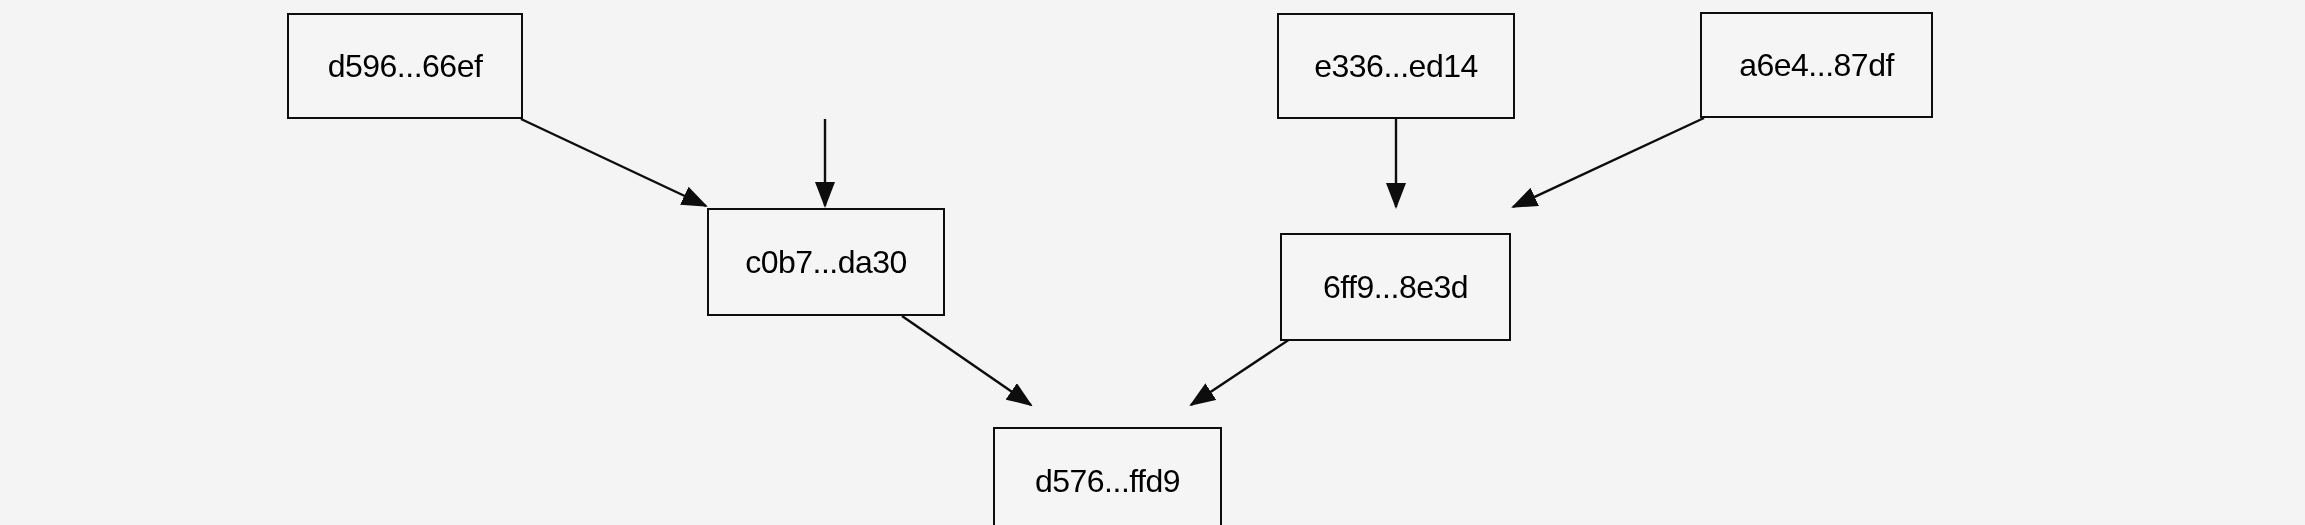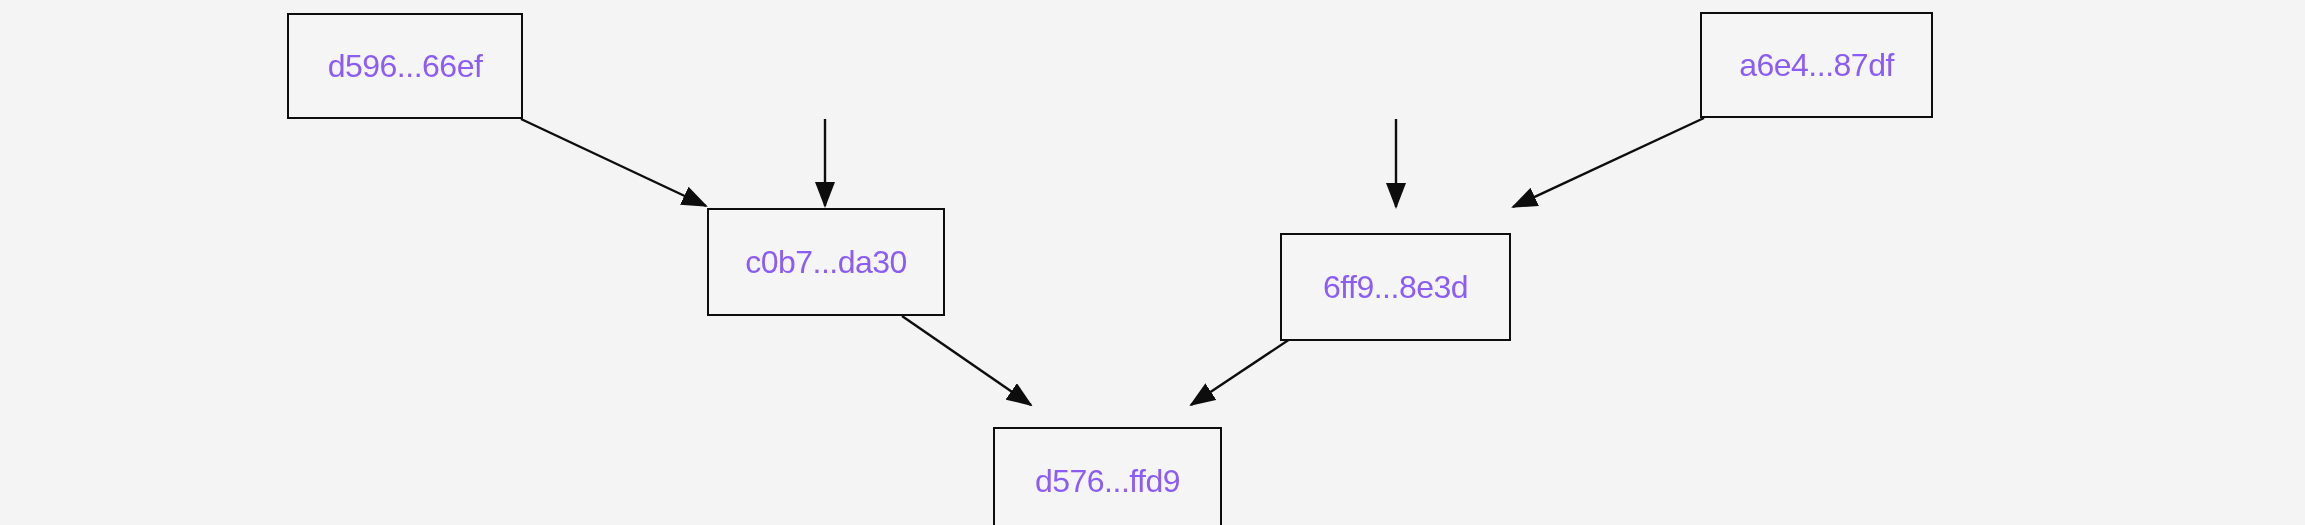--- a/index.html
+++ b/index.html
@@ -26,21 +26,21 @@
   .node {
     position: absolute;
     box-sizing: border-box;
     background: #f5f5f5;
     border: 2px solid #0d0d0d;
     display: flex;
     align-items: center;
     justify-content: center;
     font-size: 32px;
     letter-spacing: -0.5px;
-    color: #8b5cf6;
+    color: #000000;
     white-space: nowrap;
   }
   
   .n1 { left: 287px;  top: 13px;  width: 236px; height: 106px; }
   .n2 { left: 707px;  top: 13px;  width: 236px; height: 106px; }
   .n3 { left: 1277px; top: 13px;  width: 238px; height: 106px; }
   .n4 { left: 1700px; top: 12px;  width: 233px; height: 106px; text-align: right; }
   .n5 { left: 707px;  top: 208px; width: 238px; height: 108px; text-align: center; }
   .n6 { left: 1280px; top: 209px; width: 231px; height: 108px; margin-top: 24px; }
   .n7 { left: 993px;  top: 427px; width: 229px; height: 108px; }
@@ -65,20 +65,23 @@
     <line class="edge" x1="825" y1="119" x2="825" y2="206" marker-end="url(#arrowhead)"></line>
     <line class="edge" x1="1396" y1="119" x2="1396" y2="207" marker-end="url(#arrowhead)"></line>
     <line class="edge" x1="1704" y1="118" x2="1513" y2="207" marker-end="url(#arrowhead)"></line>
     <line class="edge" x1="902" y1="316" x2="1031" y2="405" marker-end="url(#arrowhead)"></line>
     <line class="edge" x1="1323" y1="317" x2="1191" y2="405" marker-end="url(#arrowhead)"></line>
   </svg>
 
   <div class="node n1">
     <span>d596...66ef</span>
   </div>
+  <div class="node n3">
+    <span>e336...ed14</span>
+  </div>
   <div class="node n4">
     <span>a6e4...87df</span>
   </div>
   <div class="node n5">
     <span>c0b7...da30</span>
   </div>
   <div class="node n6">
     <span>6ff9...8e3d</span>
   </div>
   <div class="node n7">

